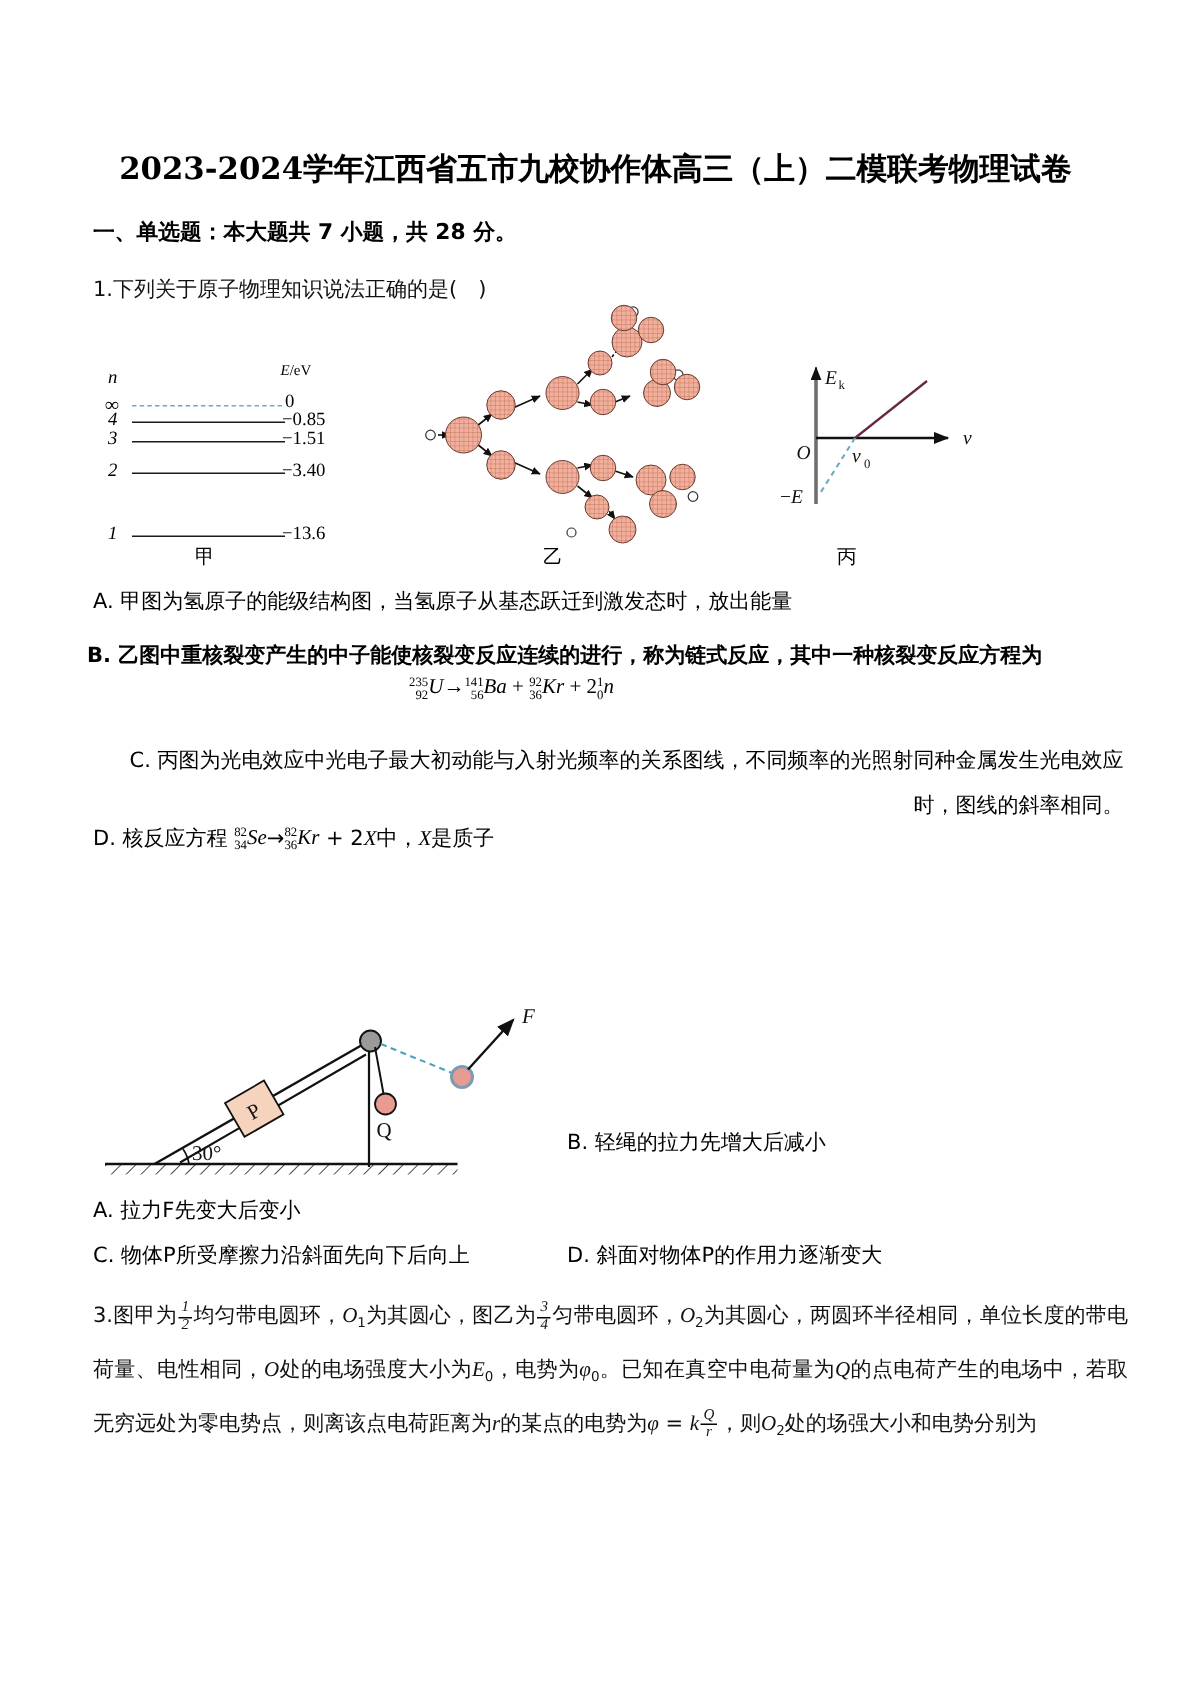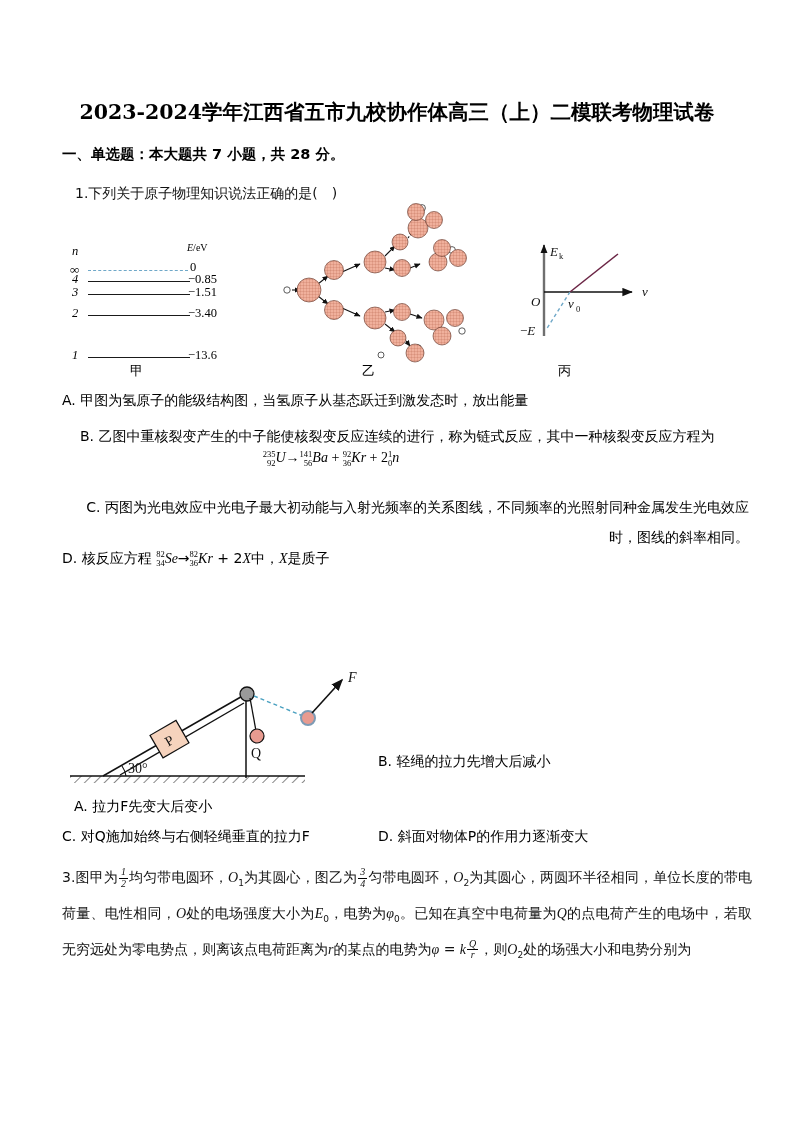--- a/index.html
+++ b/index.html
@@ -57,21 +57,21 @@
   .nuc .ms span { display:block; }
 
   
   .opt {
     position:absolute;
     font-size:14px;
     font-family:"DejaVu Sans", sans-serif;
     white-space:nowrap;
   }
   .eq-center {
-    position:absolute; left:0; width:662px; text-align:center;
+    position:absolute; left:10px; width:662px; text-align:center;
     font-size:14px; font-family:"Liberation Serif", serif;
   }
 
   
   .fig-jia { position:absolute; left:70px; top:240px; width:225px; height:125px; }
   .lvl { position:absolute; height:0; border-top:1.6px solid #1a1a1a; }
   .lvl-dash { position:absolute; height:0; border-top:1.3px dashed #6fa8c8; }
   .lvl-n { position:absolute; font-family:"Liberation Serif", serif; font-style:italic; font-size:12.5px; }
   .lvl-e { position:absolute; font-family:"Liberation Serif", serif; font-size:12.5px; }
   .axis-lab { position:absolute; font-family:"Liberation Serif", serif; font-size:10px; }
@@ -91,21 +91,21 @@
 <body>
 
 <div class="page">
 
   <div class="doc-title">2023-2024学年江西省五市九校协作体高三（上）二模联考物理试卷</div>
 
   <div class="section-head">
     <span class="lead">一、单选题：</span><span>本大题共 7 小题，共 28 分。</span>
   </div>
 
-  <div class="q-text" style="left:62px; top:178px; width:700px;margin-left:13px;">
+  <div class="q-text" style="left:62px; top:178px; width:700px;">
     <span>1.</span><span>下列关于原子物理知识说法正确的是(　)</span>
   </div>
 
   <div class="fig-jia">
 
     <div class="lvl-n" style="left:2px; top:4px;">n</div>
     <div class="axis-lab" style="left:117px; top:2px;"><span class="it">E</span>/eV</div>
 
     <div class="lvl-n" style="left:0px; top:22px; font-size:13px;">∞</div>
     <div class="lvl-dash" style="left:18px; top:30px; width:100px;"></div>
@@ -259,21 +259,21 @@
 
   <div class="fig-cap" style="left:130px; top:362px;">甲</div>
   <div class="fig-cap" style="left:362px; top:362px;">乙</div>
   <div class="fig-cap" style="left:558px; top:362px;">丙</div>
 
   <div class="opt" style="left:62px; top:392px;">
     <span>A.</span>
     <span>甲图为氢原子的能级结构图，当氢原子从基态跃迁到激发态时，放出能量</span>
   </div>
 
-  <div class="opt" style="left:80px; top:428px;">
+  <div class="opt" style="left:58px; top:428px;font-weight:bold;">
     <span>B.</span>
     <span>乙图中重核裂变产生的中子能使核裂变反应连续的进行，称为链式反应，其中一种核裂变反应方程为</span>
   </div>
 
   <div class="eq-center" style="top:450px;">
     <span class="nuc"><span class="ms"><span>235</span><span>92</span></span><span class="it">U</span></span>→<span class="nuc"><span class="ms"><span>141</span><span>56</span></span><span class="it">Ba</span></span>
     + <span class="nuc"><span class="ms"><span>92</span><span>36</span></span><span class="it">Kr</span></span>
     + 2<span class="nuc"><span class="ms"><span>1</span><span>0</span></span><span class="it">n</span></span>
   </div>
 
@@ -322,31 +322,31 @@
       <text x="191" y="90" font-family="Liberation Serif, serif" font-size="14" fill="#111">Q</text>
 
       <line x1="194" y1="28" x2="243" y2="48" stroke="#49a0c0" stroke-width="1.4" stroke-dasharray="4,3"></line>
       <circle cx="248" cy="50" r="7" fill="#e89b90" stroke="#7d9bb5" stroke-width="2"></circle>
 
       <line x1="252" y1="45" x2="282" y2="12" stroke="#111" stroke-width="1.6" marker-end="url(#arrowF)"></line>
       <text x="288" y="14" font-family="Liberation Serif, serif" font-style="italic" font-size="14" fill="#111">F</text>
     </svg>
   </div>
 
-  <div class="opt" style="left:74px; top:798px;">
+  <div class="opt" style="left:62px; top:798px;">
     <span>A.</span>
     <span>拉力F先变大后变小</span>
   </div>
   <div class="opt" style="left:378px; top:753px;">
     <span>B.</span>
     <span>轻绳的拉力先增大后减小</span>
   </div>
   <div class="opt" style="left:62px; top:828px;">
     <span>C.</span>
-    <span>对Q施加始终与右侧轻绳垂直的拉力F</span>
+    <span>物体P所受摩擦力沿斜面先向下后向上</span>
   </div>
   <div class="opt" style="left:378px; top:828px;">
     <span>D.</span>
     <span>斜面对物体P的作用力逐渐变大</span>
   </div>
 
   <div class="q-text" style="left:62px; top:862px; width:690px; text-align:justify;">
     <span>3.</span>图甲为<span class="frac"><span class="num">1</span><span class="den">2</span></span>均匀带电圆环，<span class="it">O</span><sub style="font-size:9px;">1</sub>为其圆心，图乙为<span class="frac"><span class="num">3</span><span class="den">4</span></span>匀带电圆环，<span class="it">O</span><sub style="font-size:9px;">2</sub>为其圆心，两圆环半径相同，单位长度的带电荷量、电性相同，<span class="it">O</span>处的电场强度大小为<span class="it">E</span><sub style="font-size:9px;">0</sub>，电势为<span class="it">φ</span><sub style="font-size:9px;">0</sub>。已知在真空中电荷量为<span class="it">Q</span>的点电荷产生的电场中，若取无穷远处为零电势点，则离该点电荷距离为<span class="it">r</span>的某点的电势为<span class="it">φ</span> = <span class="it">k</span><span class="frac"><span class="num">Q</span><span class="den">r</span></span>，则<span class="it">O</span><sub style="font-size:9px;">2</sub>处的场强大小和电势分别为
   </div>
 

